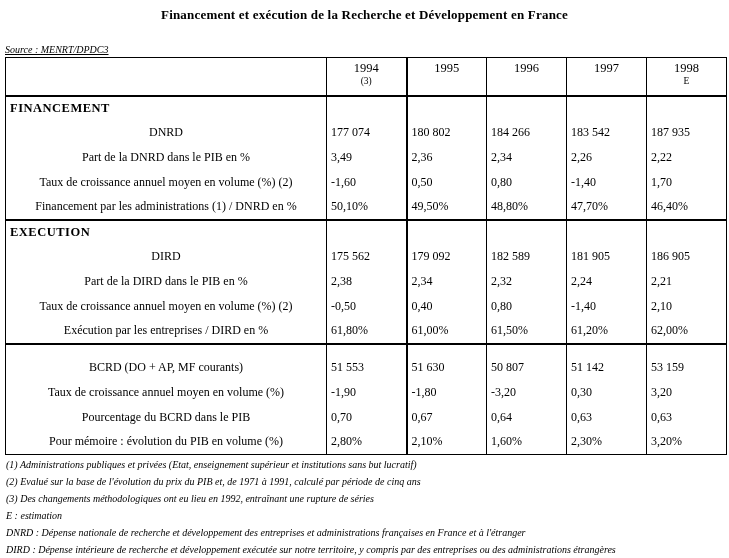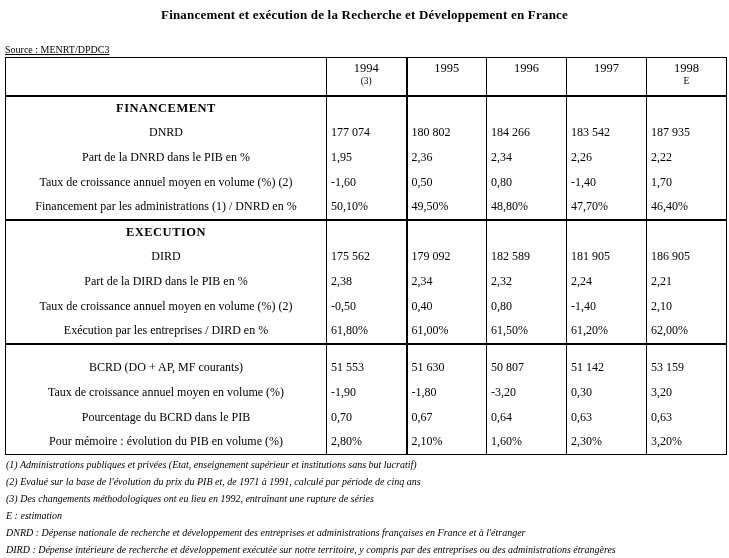--- a/index.html
+++ b/index.html
@@ -15,20 +15,21 @@
     text-align: center;
     font-weight: bold;
     font-size: 13px;
     margin-top: 3px;
     letter-spacing: 0.2px;
   }
 
   .source-line {
     position: absolute;
     top: 44px; left: 5px;
+    font-style: italic;
     font-size: 10px;
     text-decoration: underline;
   }
 
   table.rd-table {
     position: absolute;
     top: 57px; left: 5px;
     width: 722px;
     border-collapse: collapse;
     table-layout: fixed;
@@ -44,21 +45,21 @@
   table.rd-table .col-label { width: 321px; }
   table.rd-table .col-y     { width: 80px; }
 
   tr.hdr-row th { height: 38px; vertical-align: top; text-align: center; font-weight: bold; border-bottom: 2px solid #000; }
   .year-label { font-size: 12.5px; font-weight: normal; padding-top: 3px; }
   .year-note  { font-size: 9.5px; font-weight: normal; }
 
   td.thick-r, th.thick-r { border-right: 2px solid #000; }
 
   tr.section-hdr td { height: 24px; }
-  tr.section-hdr td.lbl { text-align: center; font-weight: bold; font-size: 12.5px; letter-spacing: 0.5px; }
+  tr.section-hdr td.lbl { font-weight: bold; font-size: 12.5px; letter-spacing: 0.5px; }
 
   tr.data-row td { height: 25px; }
   tr.data-row td.lbl { text-align: center; }
   tr.data-row td.val { text-align: left; }
 
   tr.sec-end td { border-bottom: 2px solid #000; }
 
   tr.spacer-row td { height: 11px; }
 
   .footnotes {
@@ -125,21 +126,21 @@
     <tr class="data-row">
       <td class="lbl">DNRD</td>
       <td class="val thick-r">177 074</td>
       <td class="val">180 802</td>
       <td class="val">184 266</td>
       <td class="val">183 542</td>
       <td class="val">187 935</td>
     </tr>
     <tr class="data-row">
       <td class="lbl">Part de la DNRD dans le PIB en %</td>
-      <td class="val thick-r">1,95</td>
+      <td class="val thick-r">3,49</td>
       <td class="val">2,36</td>
       <td class="val">2,34</td>
       <td class="val">2,26</td>
       <td class="val">2,22</td>
     </tr>
     <tr class="data-row">
       <td class="lbl">Taux de croissance annuel moyen en volume (%) (2)</td>
       <td class="val thick-r">-1,60</td>
       <td class="val">0,50</td>
       <td class="val">0,80</td>

